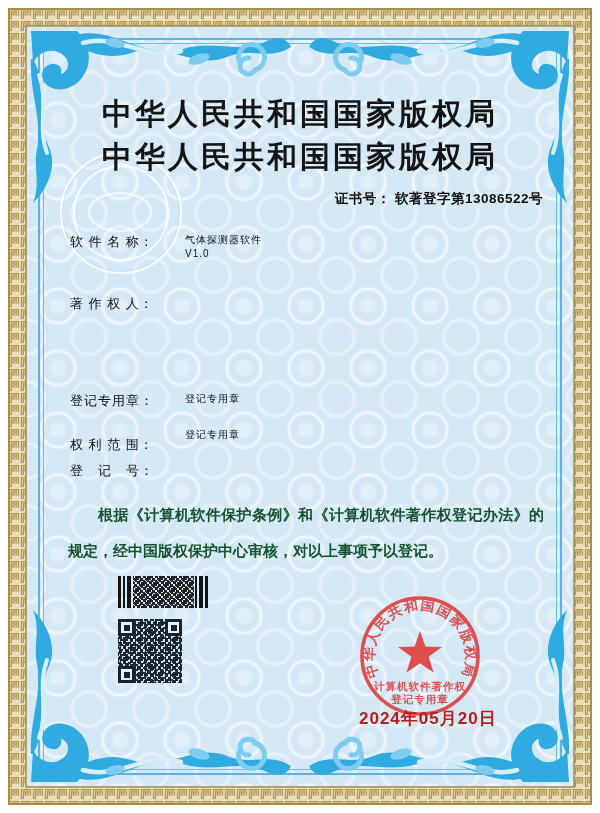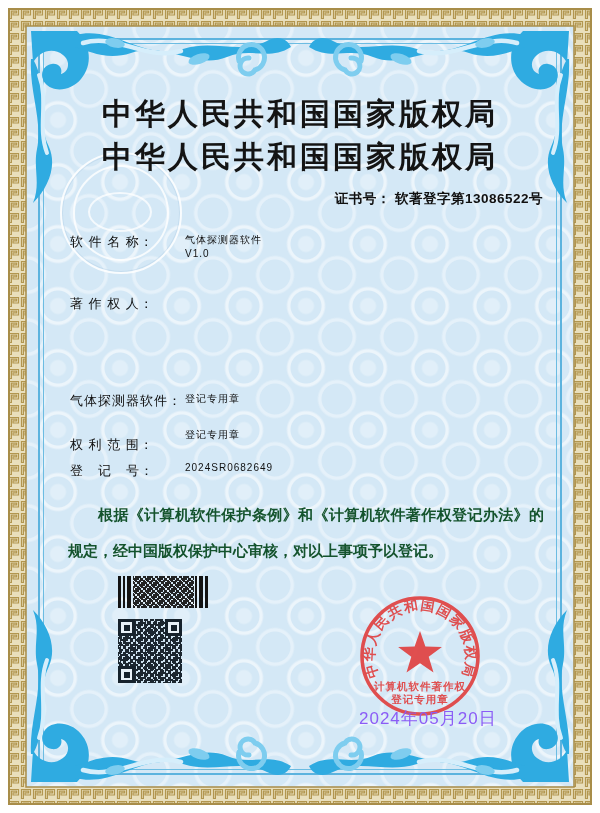--- a/index.html
+++ b/index.html
@@ -101,21 +101,21 @@
     position:absolute;width:17px;height:17px;box-sizing:border-box;
     background:#e8f1f8;border:3px solid #16222c;
   }
   .qr-finder::after{content:"";position:absolute;inset:2.5px;background:#16222c;}
   .qr-finder.tl{left:0;top:0;}
   .qr-finder.tr{right:0;top:0;}
   .qr-finder.bl{left:0;bottom:0;}
   
   .seal{position:absolute;left:354px;top:594px;width:132px;height:126px;opacity:0.93;}
   .issue-date{
-    top:707px;left:359px;font-size:17px;font-weight:normal;letter-spacing:1px;color:#8b5cf6;text-align:right;
+    top:707px;left:359px;font-size:17px;font-weight:bold;letter-spacing:1px;color:#b91c1c;text-align:right;
   }
 </style>
 </head>
 <body>
 
 <svg width="0" height="0" style="position:absolute" aria-hidden="true">
   <defs>
     <symbol id="flourish" viewBox="0 0 260 175">
       <path fill="#2fabe1" d="M0,0 L46,0 C60,14 62,34 50,48 C40,60 22,62 14,52 C8,44 12,34 21,33 C27,32 32,37 30,43 C38,41 40,30 32,24 C22,16 8,20 2,32 Z"></path>
       <path fill="#2fabe1" d="M44,4 C84,-6 112,30 152,18 C184,8 208,24 236,10 C248,4 256,8 260,16 C238,30 220,16 196,26 C164,39 136,10 100,22 C76,30 58,20 44,16 Z"></path>
@@ -168,28 +168,27 @@
     <span>证书号：</span>
     <span>软著登字第13086522号</span>
   </div>
 
   <div class="t field-label" style="top:233px">软 件 名 称：</div>
   <div class="t field-value" style="top:233px">气体探测器软件</div>
   <div class="t field-value" style="top:248px">V1.0</div>
 
   <div class="t field-label" style="top:295px">著 作 权 人：</div>
 
-  <div class="t field-label" style="top:392px">气体探测器软件：</div>
+  <div class="t field-label" style="top:392px">登记专用章：</div>
   <div class="t field-value" style="top:392px">登记专用章</div>
 
   <div class="t field-label" style="top:436px">权 利 范 围：</div>
   <div class="t field-value" style="top:428px">登记专用章</div>
 
   <div class="t field-label" style="top:462px">登　记　号：</div>
-  <div class="t field-value" style="top:462px">2024SR0682649</div>
 
   <div class="statement">根据《计算机软件保护条例》和《计算机软件著作权登记办法》的规定，经中国版权保护中心审核，对以上事项予以登记。</div>
 
   <div class="barcode">
     <div class="bc-left"></div>
     <div class="bc-mid"></div>
     <div class="bc-right"></div>
   </div>
 
   <div class="qr">

